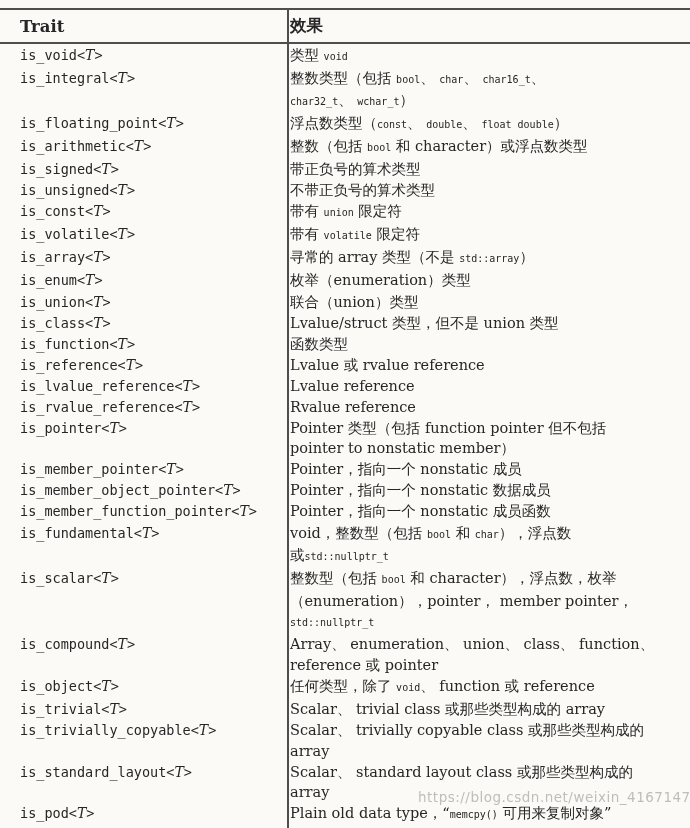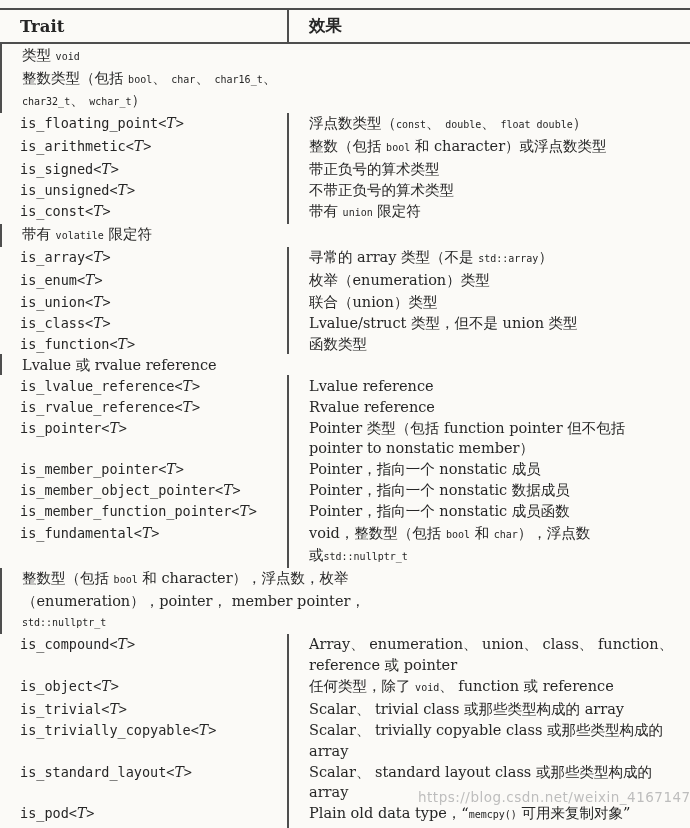--- a/index.html
+++ b/index.html
@@ -12,21 +12,21 @@
 
   .traits-table {
     position: absolute; left: 0; top: 8px; width: 690px;
     border-top: 2px solid #4e4e4e;
     border-bottom: 3px solid #454545;
     background: transparent;
   }
   .row { display: flex; align-items: stretch; }
   .cell { box-sizing: border-box; }
   .cell.left  { width: 287px; flex: 0 0 287px; padding-left: 20px; padding-right: 6px; }
-  .cell.right { flex: 1; border-left: 2px solid #4e4e4e; padding-left: 20px; padding-right: 4px; }
+  .cell.right { flex: 1; border-left: 2px solid #4e4e4e; padding-left: 1px; padding-right: 4px; }
 
   .header-row { height: 32px; border-bottom: 2px solid #4e4e4e; }
   .header-row .cell { display: flex; align-items: center; }
   .header-cell {
     font-family: "DejaVu Serif", "Liberation Serif", serif;
     font-weight: bold; font-size: 16.5px;
   }
 
   .trait {
     font-family: "DejaVu Sans Mono", "Liberation Mono", monospace;
@@ -59,23 +59,25 @@
 <body>
 
 <div class="page">
   <div class="traits-table">
     <div class="row header-row">
       <div class="cell left header-cell">Trait</div>
       <div class="cell right header-cell">效果</div>
     </div>
     <div class="tbody">
         <div class="row body-row">
+          <div class="cell left trait">is_void&lt;<span class="tvar">T</span>&gt;</div>
           <div class="cell right effect">类型 <code>void</code></div>
         </div>
         <div class="row body-row">
+          <div class="cell left trait">is_integral&lt;<span class="tvar">T</span>&gt;</div>
           <div class="cell right effect">整数类型（包括 <code>bool</code>、 <code>char</code>、 <code>char16_t</code>、<br><code>char32_t</code>、 <code>wchar_t</code>）</div>
         </div>
         <div class="row body-row">
           <div class="cell left trait">is_floating_point&lt;<span class="tvar">T</span>&gt;</div>
           <div class="cell right effect">浮点数类型（<code>const</code>、 <code>double</code>、 <code>float double</code>）</div>
         </div>
         <div class="row body-row">
           <div class="cell left trait">is_arithmetic&lt;<span class="tvar">T</span>&gt;</div>
           <div class="cell right effect">整数（包括 <code>bool</code> 和 character）或浮点数类型</div>
         </div>
@@ -85,20 +87,21 @@
         </div>
         <div class="row body-row">
           <div class="cell left trait">is_unsigned&lt;<span class="tvar">T</span>&gt;</div>
           <div class="cell right effect">不带正负号的算术类型</div>
         </div>
         <div class="row body-row">
           <div class="cell left trait">is_const&lt;<span class="tvar">T</span>&gt;</div>
           <div class="cell right effect">带有 <code>union</code> 限定符</div>
         </div>
         <div class="row body-row">
+          <div class="cell left trait">is_volatile&lt;<span class="tvar">T</span>&gt;</div>
           <div class="cell right effect">带有 <code>volatile</code> 限定符</div>
         </div>
         <div class="row body-row">
           <div class="cell left trait">is_array&lt;<span class="tvar">T</span>&gt;</div>
           <div class="cell right effect">寻常的 array 类型（不是 <code>std::array</code>）</div>
         </div>
         <div class="row body-row">
           <div class="cell left trait">is_enum&lt;<span class="tvar">T</span>&gt;</div>
           <div class="cell right effect">枚举（enumeration）类型</div>
         </div>
@@ -108,20 +111,21 @@
         </div>
         <div class="row body-row">
           <div class="cell left trait">is_class&lt;<span class="tvar">T</span>&gt;</div>
           <div class="cell right effect">Lvalue/struct 类型，但不是 union 类型</div>
         </div>
         <div class="row body-row">
           <div class="cell left trait">is_function&lt;<span class="tvar">T</span>&gt;</div>
           <div class="cell right effect">函数类型</div>
         </div>
         <div class="row body-row">
+          <div class="cell left trait">is_reference&lt;<span class="tvar">T</span>&gt;</div>
           <div class="cell right effect">Lvalue 或 rvalue reference</div>
         </div>
         <div class="row body-row">
           <div class="cell left trait">is_lvalue_reference&lt;<span class="tvar">T</span>&gt;</div>
           <div class="cell right effect">Lvalue reference</div>
         </div>
         <div class="row body-row">
           <div class="cell left trait">is_rvalue_reference&lt;<span class="tvar">T</span>&gt;</div>
           <div class="cell right effect">Rvalue reference</div>
         </div>
@@ -139,20 +143,21 @@
         </div>
         <div class="row body-row">
           <div class="cell left trait">is_member_function_pointer&lt;<span class="tvar">T</span>&gt;</div>
           <div class="cell right effect">Pointer，指向一个 nonstatic 成员函数</div>
         </div>
         <div class="row body-row">
           <div class="cell left trait">is_fundamental&lt;<span class="tvar">T</span>&gt;</div>
           <div class="cell right effect">void，整数型（包括 <code>bool</code> 和 <code>char</code>），浮点数<br>或<code>std::nullptr_t</code></div>
         </div>
         <div class="row body-row">
+          <div class="cell left trait">is_scalar&lt;<span class="tvar">T</span>&gt;</div>
           <div class="cell right effect">整数型（包括 <code>bool</code> 和 character），浮点数，枚举<br>（enumeration），pointer， member pointer，<br><code>std::nullptr_t</code></div>
         </div>
         <div class="row body-row">
           <div class="cell left trait">is_compound&lt;<span class="tvar">T</span>&gt;</div>
           <div class="cell right effect">Array、 enumeration、 union、 class、 function、<br>reference 或 pointer</div>
         </div>
         <div class="row body-row">
           <div class="cell left trait">is_object&lt;<span class="tvar">T</span>&gt;</div>
           <div class="cell right effect">任何类型，除了 <code>void</code>、 function 或 reference</div>
         </div>

